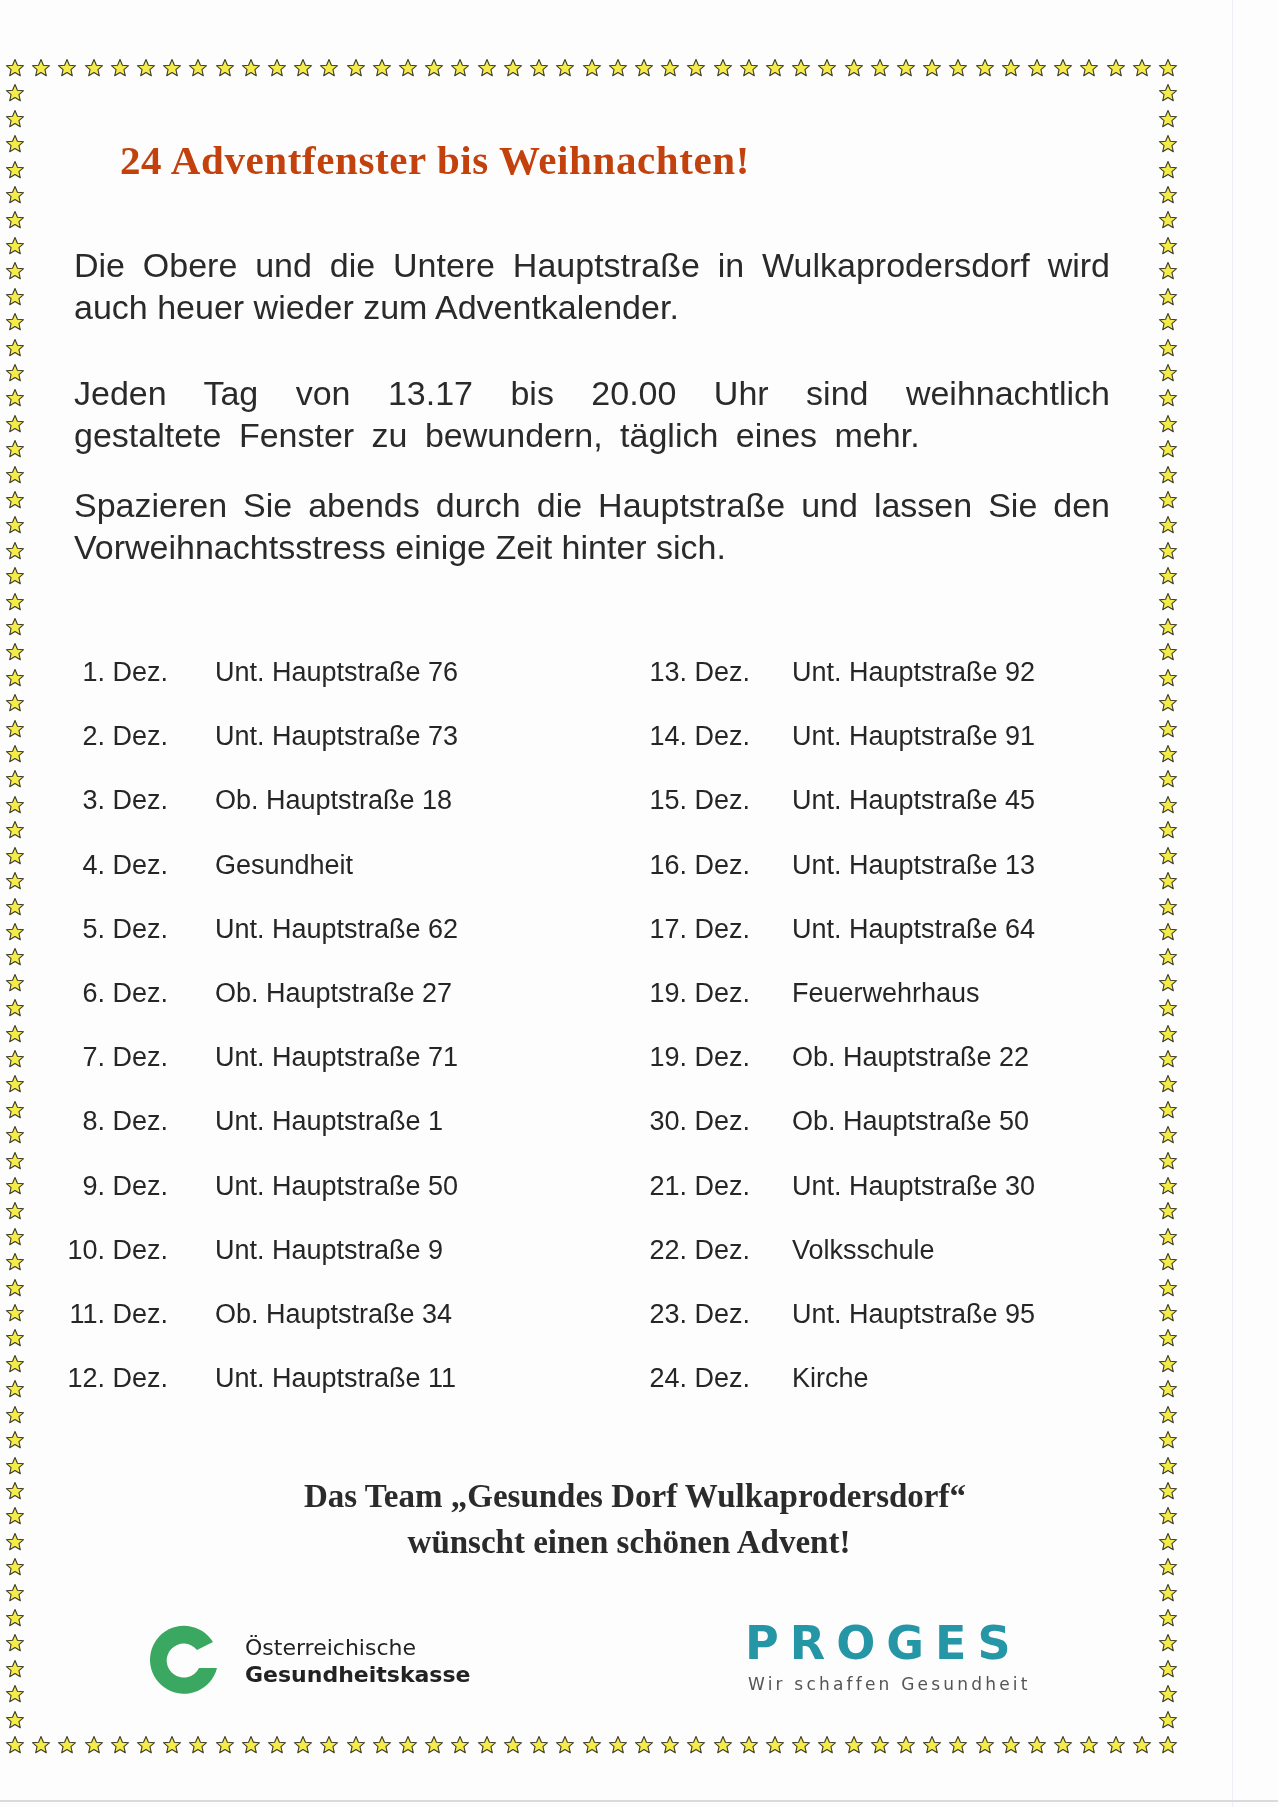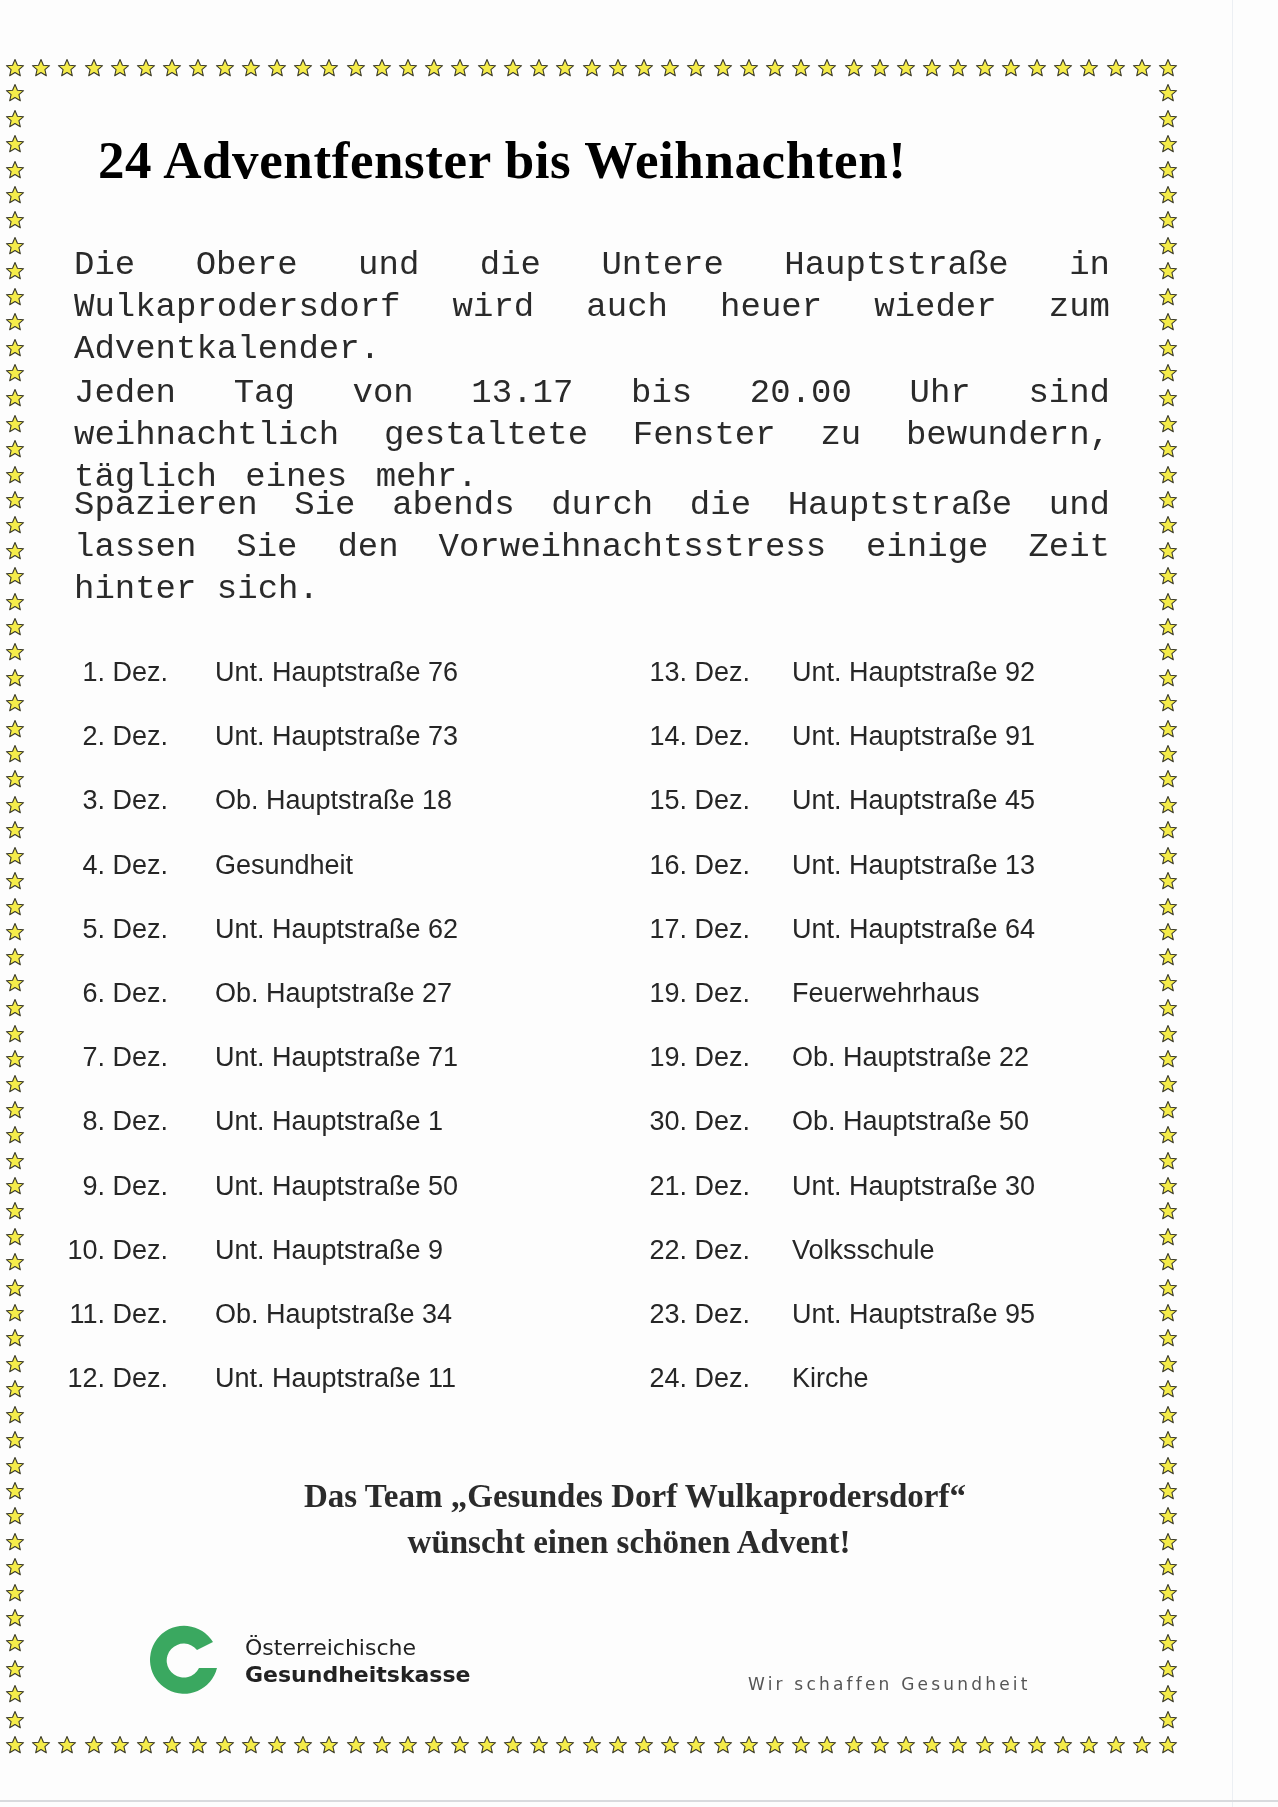--- a/index.html
+++ b/index.html
@@ -9,28 +9,28 @@
     font-family: "Liberation Serif", serif;
     color: #2b2b2b;
   }
   .scan-edge-right { position: absolute; left: 1232px; top: 0; width: 1px; height: 1807px; background: #eceff3; }
   .scan-edge-bottom { position: absolute; left: 0; top: 1800px; width: 1278px; height: 2px; background: #d8dadd; }
   .stars { position: absolute; left: 0; top: 0; width: 1278px; height: 1807px; pointer-events: none; }
   .star { position: absolute; width: 20px; height: 20px; }
   .star svg { width: 20px; height: 20px; display: block; }
 
   .title {
-    position: absolute; left: 98px; top: 128px; width: 970px;
+    position: absolute; left: 120px; top: 128px; width: 970px;
     font-family: "Liberation Serif", serif; font-weight: bold;
-    font-size: 53px; line-height: 64px; color: #000000; white-space: nowrap;
+    font-size: 41px; line-height: 64px; color: #c2410c; white-space: nowrap;
     letter-spacing: 0.6px;
   }
   .intro {
     position: absolute; left: 74px; width: 1036px;
-    font-family: Liberation Mono, monospace; font-size: 34px; line-height: 42px;
+    font-family: Liberation Sans, sans-serif; font-size: 34px; line-height: 42px;
     color: #2a2a2a; text-align: justify; text-align-last: left;
   }
   .intro.p1 { top: 244px; }
   .intro.p2 { top: 372px; word-spacing: 8px; }
   .intro.p3 { top: 484px; }
 
   .schedule { position: absolute; top: 650px; left: 0; width: 1278px; }
   .col { position: absolute; top: 0; }
   .col.left { left: 55px; }
   .col.right { left: 620px; }
@@ -1281,14 +1281,15 @@
 <div class="logos">
   <svg class="oegk-mark" viewBox="0 0 84 80">
     <path d="M70 22 A34 34 0 1 0 74 48 L56 48 A17 17 0 1 1 54 30 Z" fill="#3aa860"></path>
   </svg>
   <div class="oegk-text">
     <div>Österreichische</div>
     <div class="bold">Gesundheitskasse</div>
   </div>
 
 
+  <div class="proges-word">PROGES</div>
   <div class="proges-tag">Wir schaffen Gesundheit</div>
 </div>
 
 </body></html>

